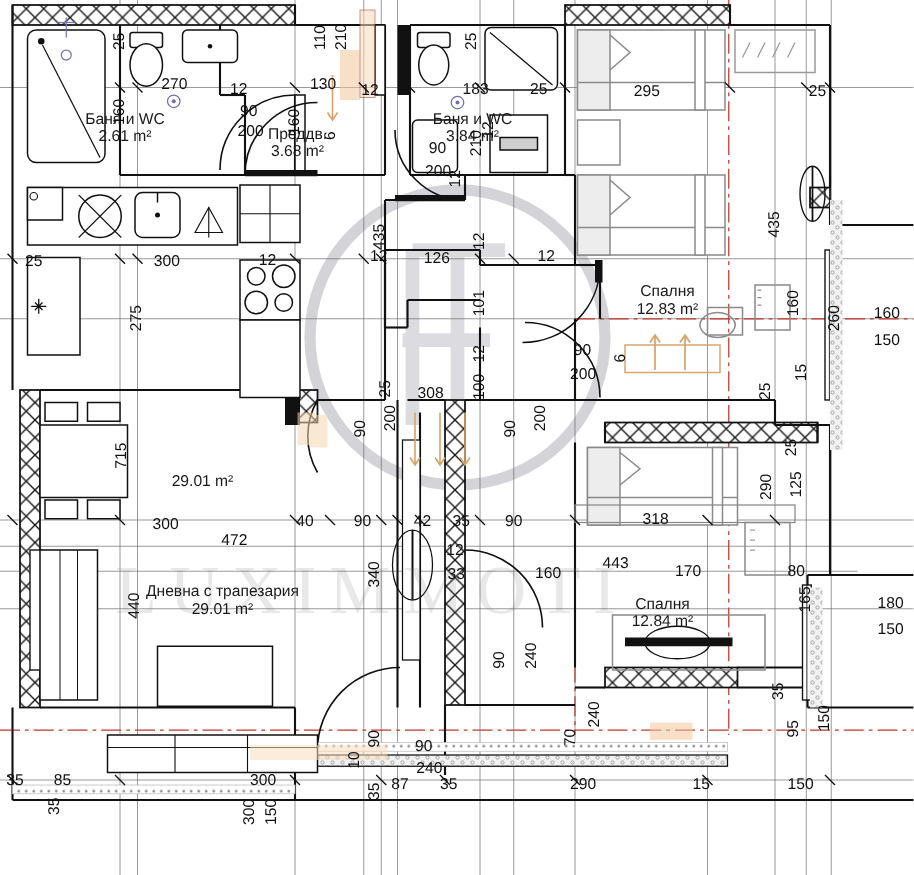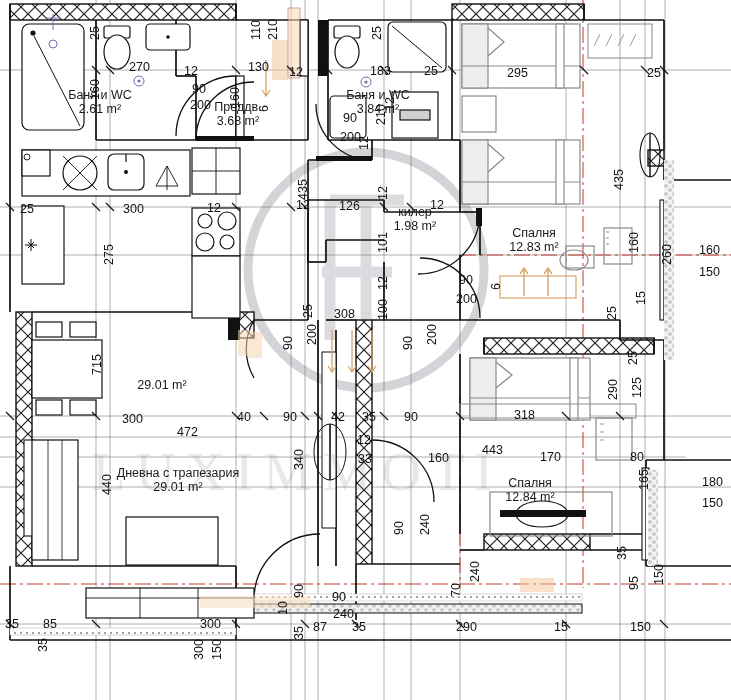--- a/index.html
+++ b/index.html
@@ -438,24 +438,20 @@
   <div class="rm-label" style="left:238px; top:100px; width:72px; margin-left:-36px;">
     <span class="rm-name">Преддв.</span>
     <span class="rm-area">3.68 m²</span>
   </div>
 
   <div class="rm-label" style="left:378px; top:88px; width:100px; margin-left:-50px;">
     <span class="rm-name">Баня и WC</span>
     <span class="rm-area">3.84 m²</span>
   </div>
 
-  <div class="rm-label" style="left:415px; top:205px; width:76px; margin-left:-38px;">
-    <span class="rm-name">килер</span>
-    <span class="rm-area">1.98 m²</span>
-  </div>
 
   <div class="rm-label" style="left:534px; top:226px; width:90px; margin-left:-45px;">
     <span class="rm-name">Спалня</span>
     <span class="rm-area">12.83 m²</span>
   </div>
 
   <div class="rm-label" style="left:178px; top:450px; width:128px; margin-left:-64px;margin-top:16px;">
     <span class="rm-name" style="white-space:normal;">Дневна с трапезария</span>
     <span class="rm-area">29.01 m²</span>
   </div>

